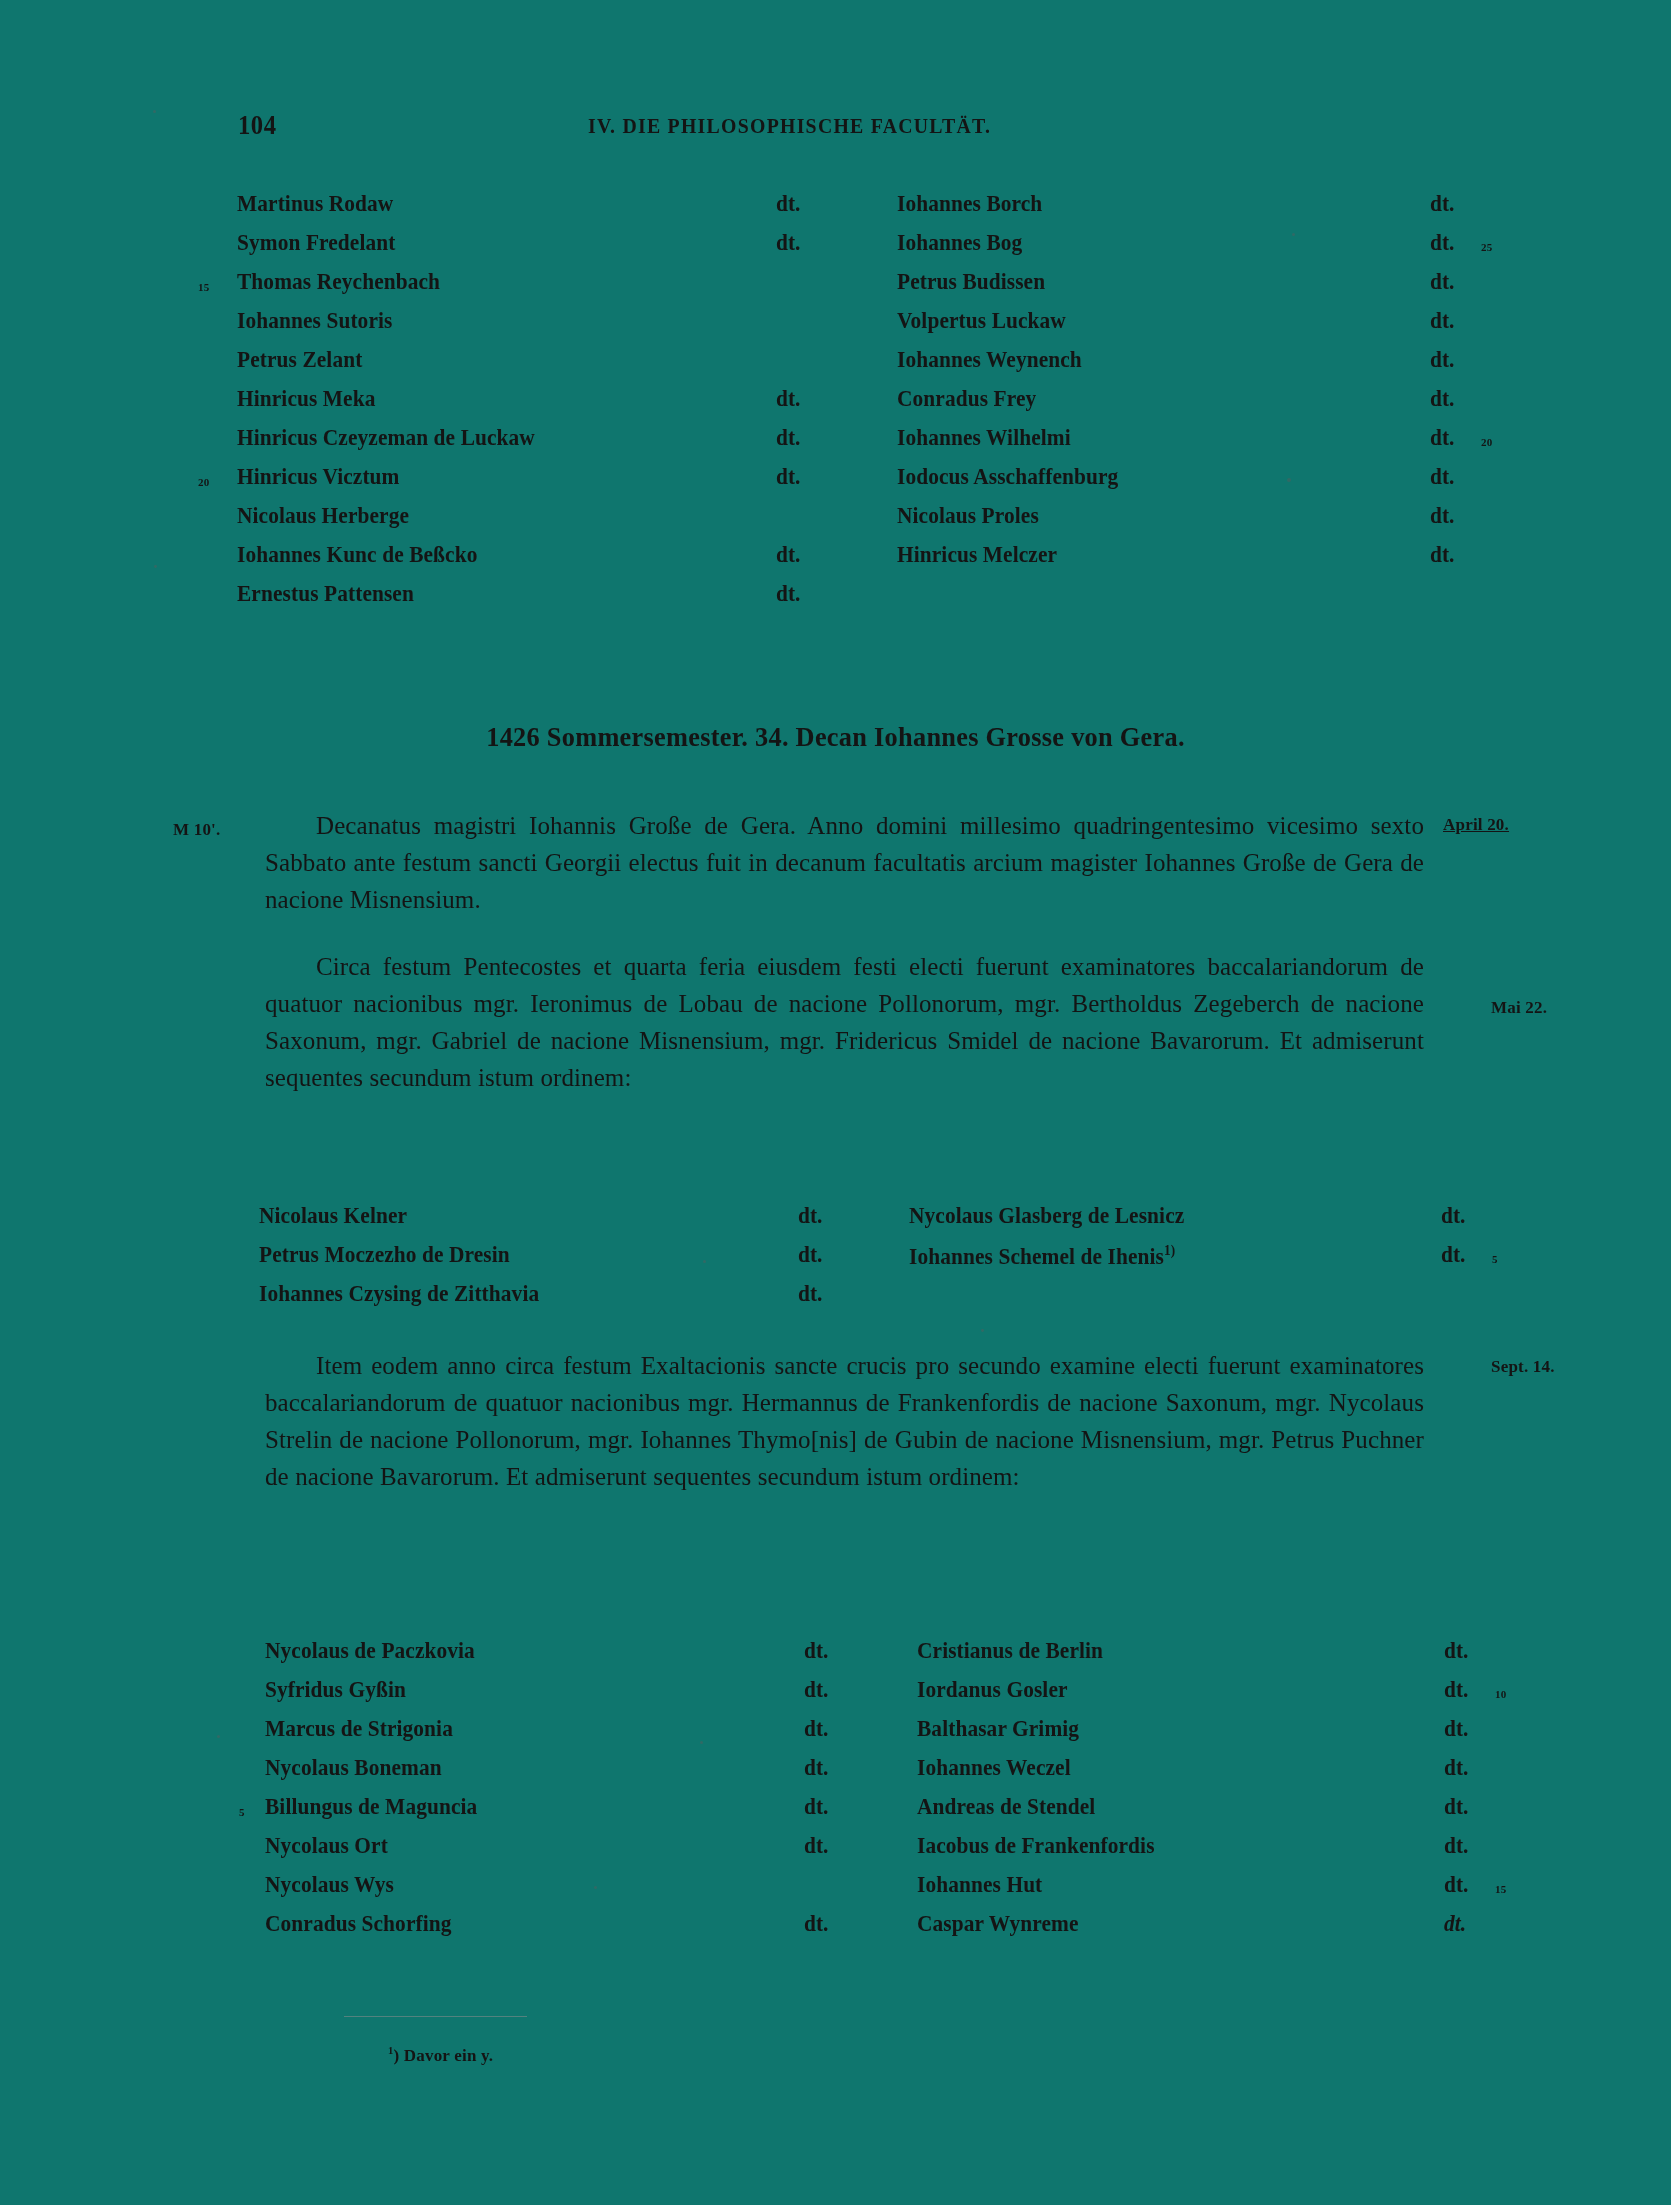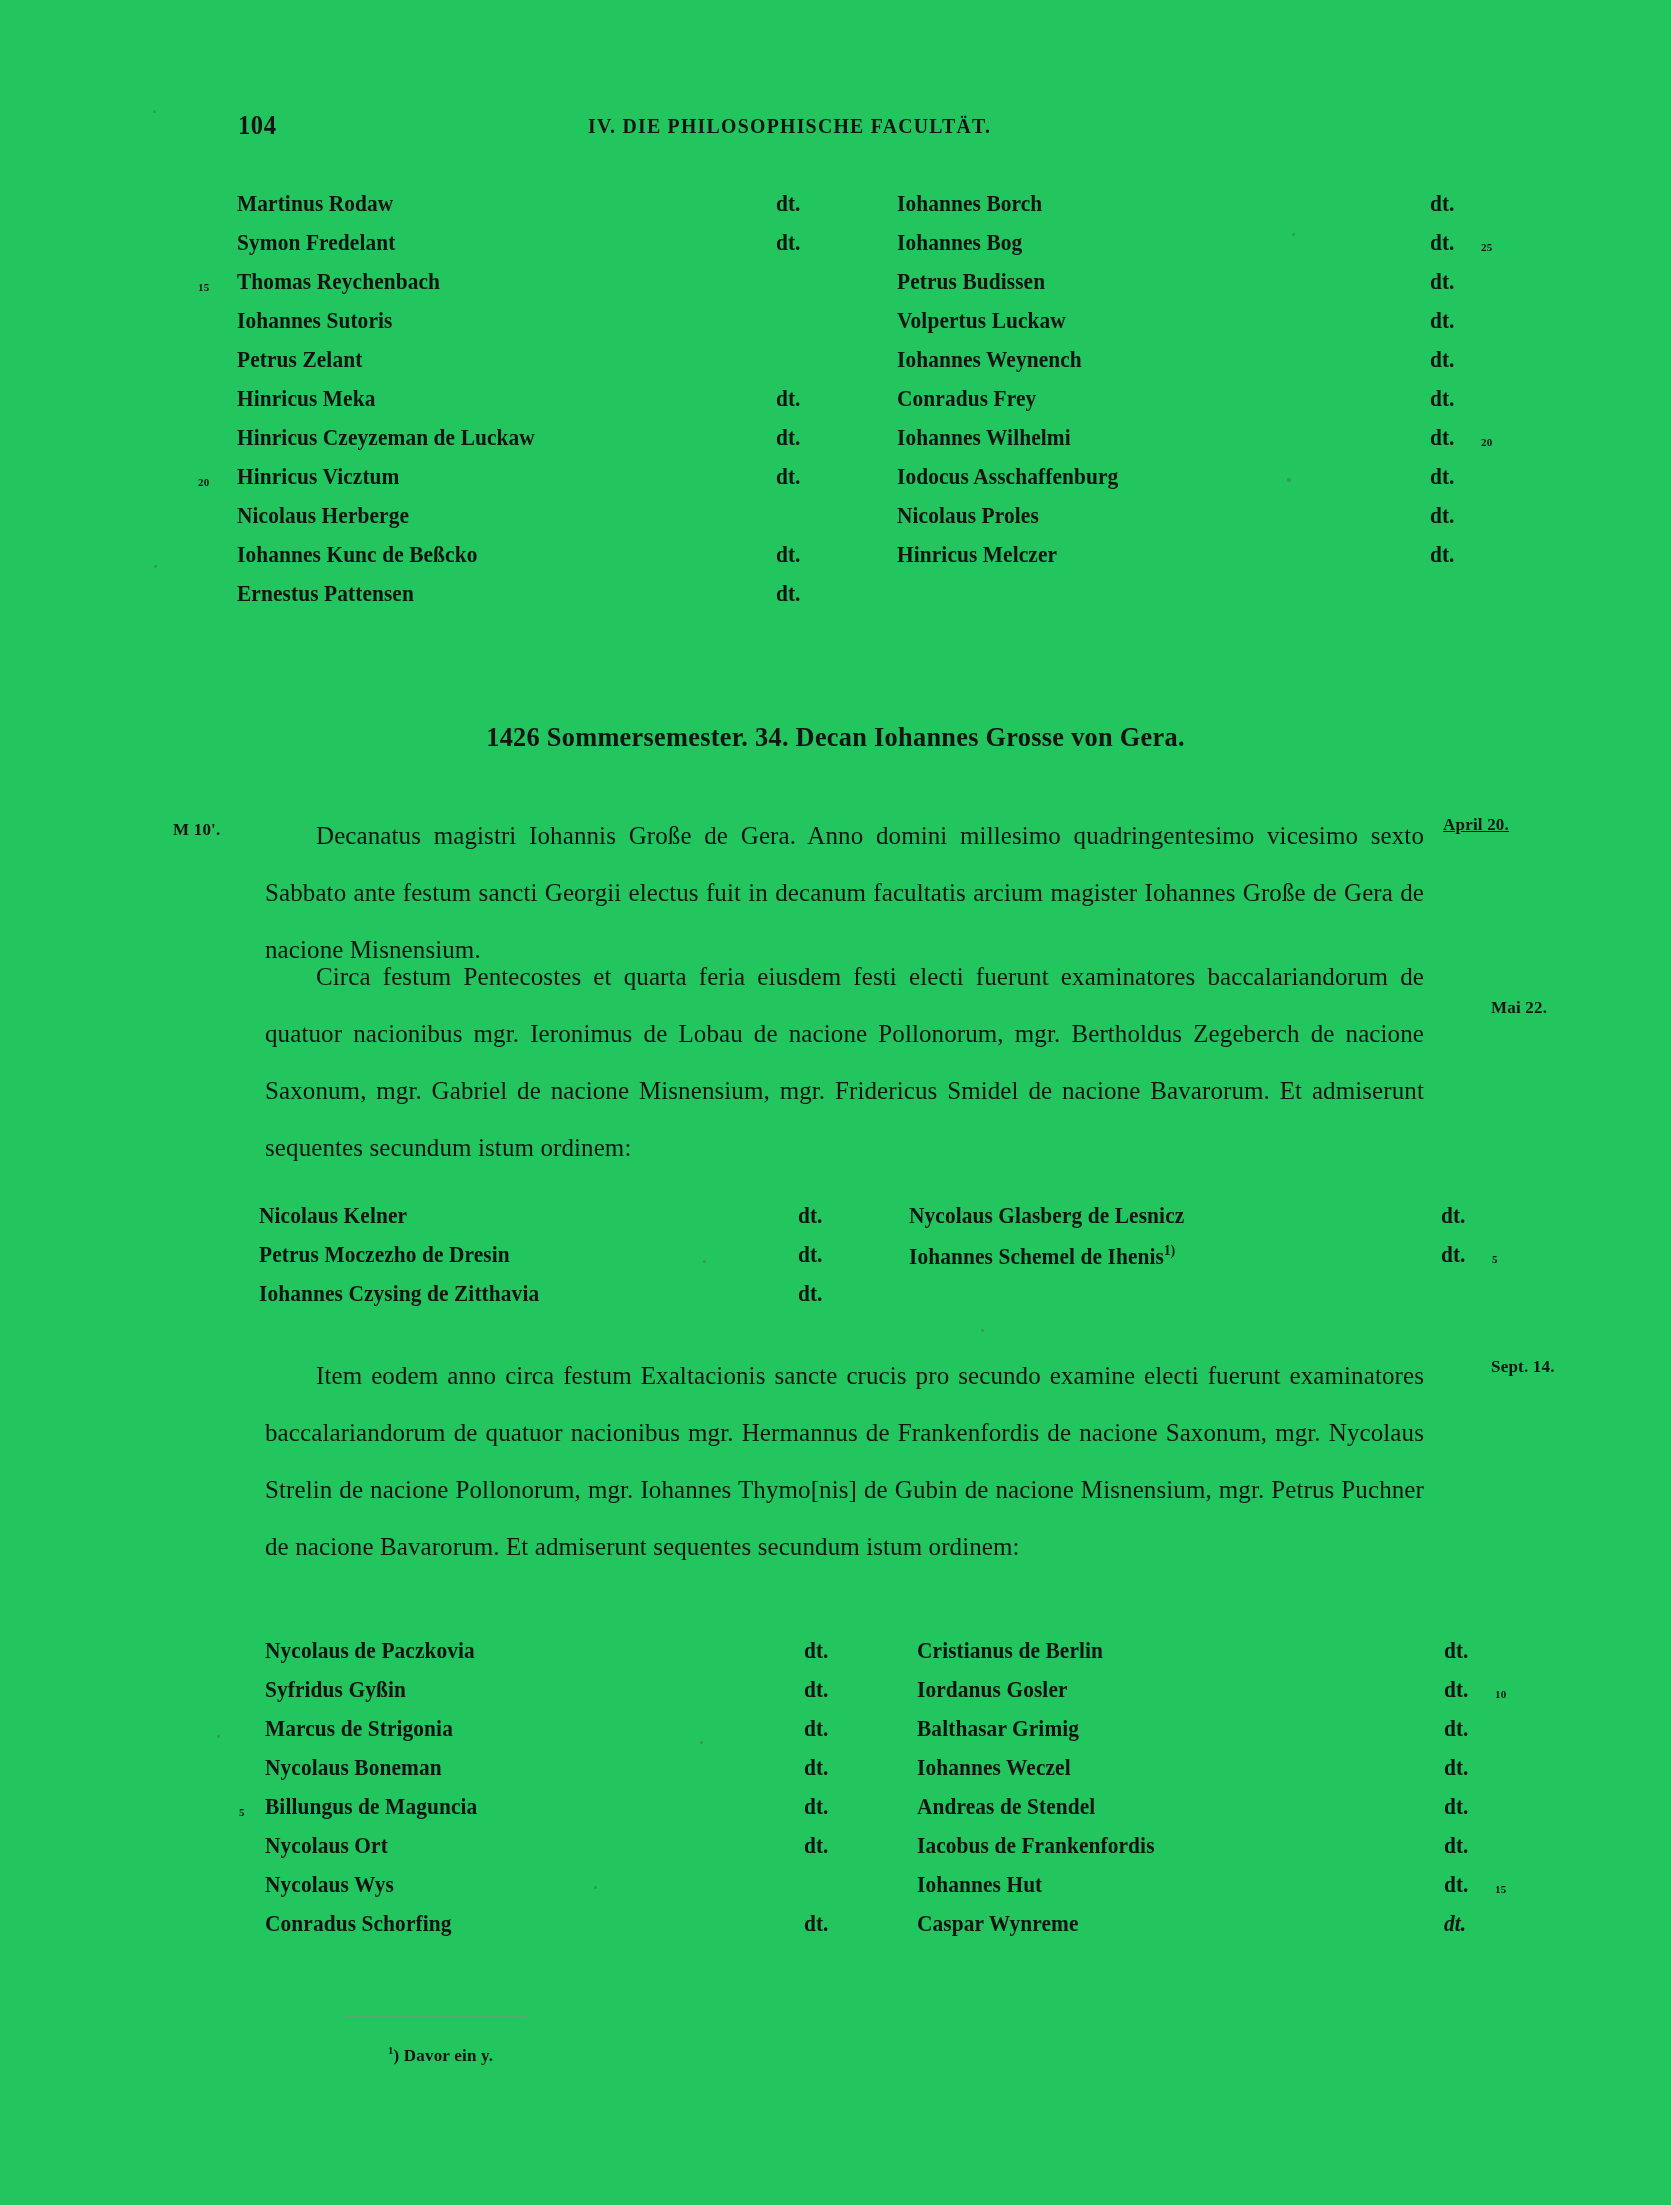--- a/index.html
+++ b/index.html
@@ -13,21 +13,21 @@
     position: relative;
     font-family: "Liberation Serif", "DejaVu Serif", serif;
     color: #141414;
     overflow: hidden;
   }
 
   .page {
     position: absolute;
     inset: 0;
     
-    background: #22c55e;
+    background: #0f766e;
   }
 
   
   .runhead {
     position: absolute;
     top: 109px;
     left: 0;
     width: 100%;
     height: 39px;
   }
@@ -125,21 +125,21 @@
     font-size: 28px;
     font-weight: 700;
     letter-spacing: 0.3px;
     transform: scaleX(0.94);
   }
 
   
   .prose {
     position: absolute;
     font-size: 25px;
-    line-height: 57px;
+    line-height: 37px;
     text-align: justify;
     font-weight: 500;
     letter-spacing: 0.1px;
   }
   .prose .ind { display: inline-block; width: 51px; }
 
   #para1 { left: 265px; top: 807px; width: 1159px; }
   #para2 { left: 265px; top: 948px; width: 1159px; }
   #para3 { left: 265px; top: 1347px; width: 1159px; }
 

